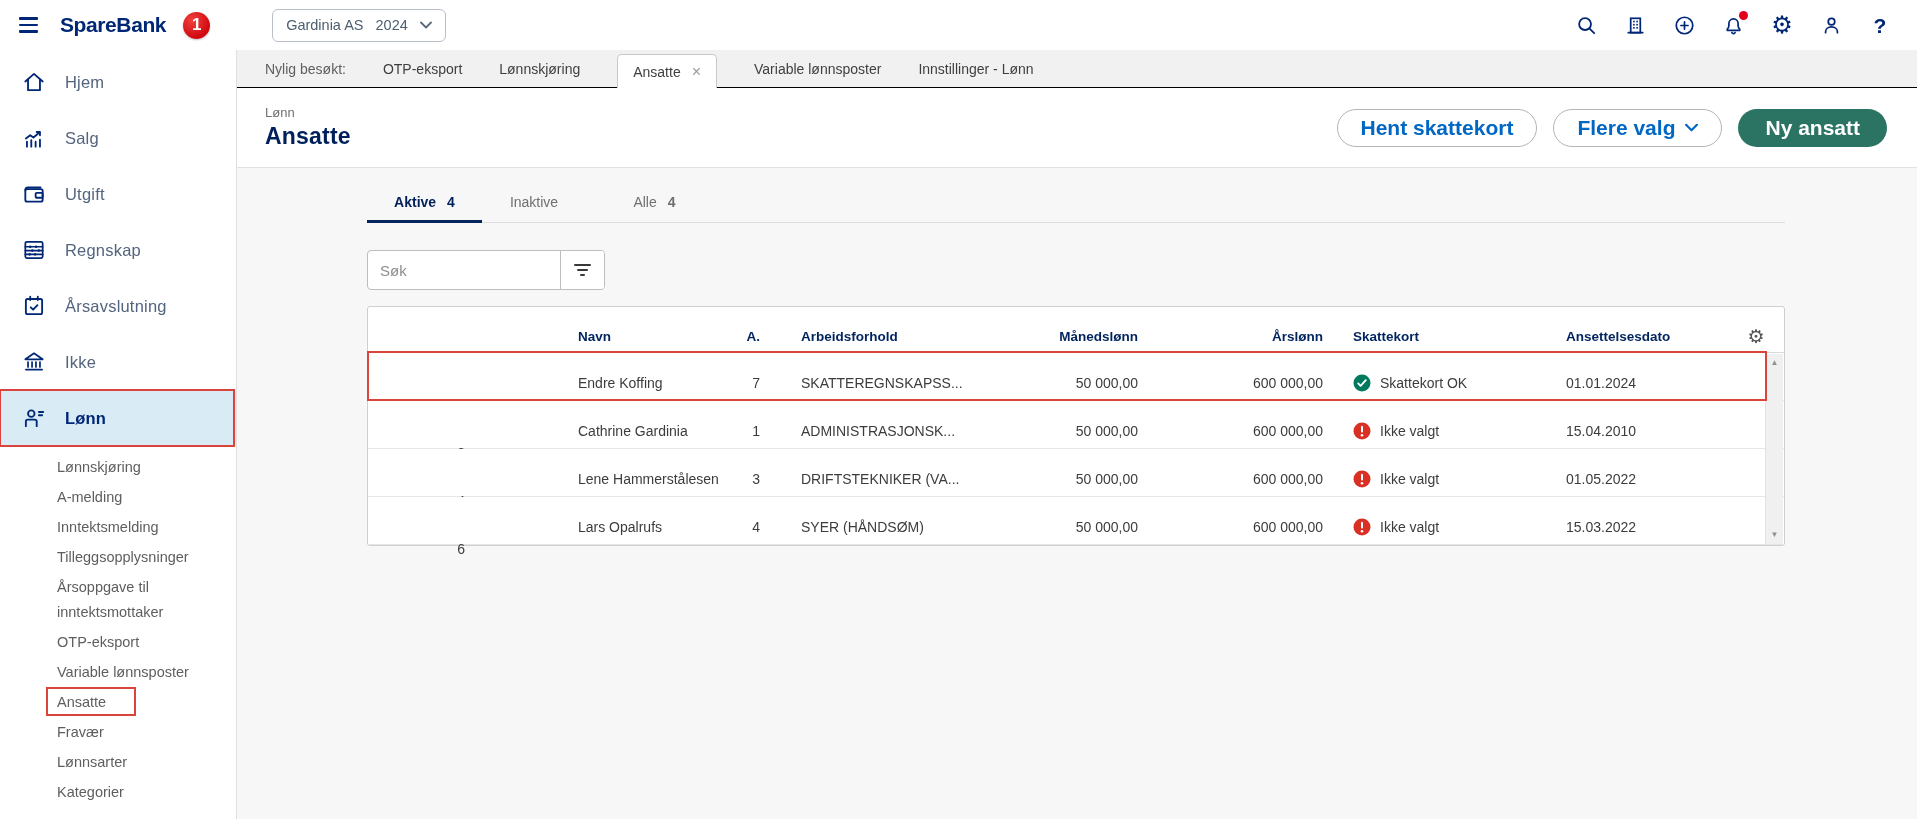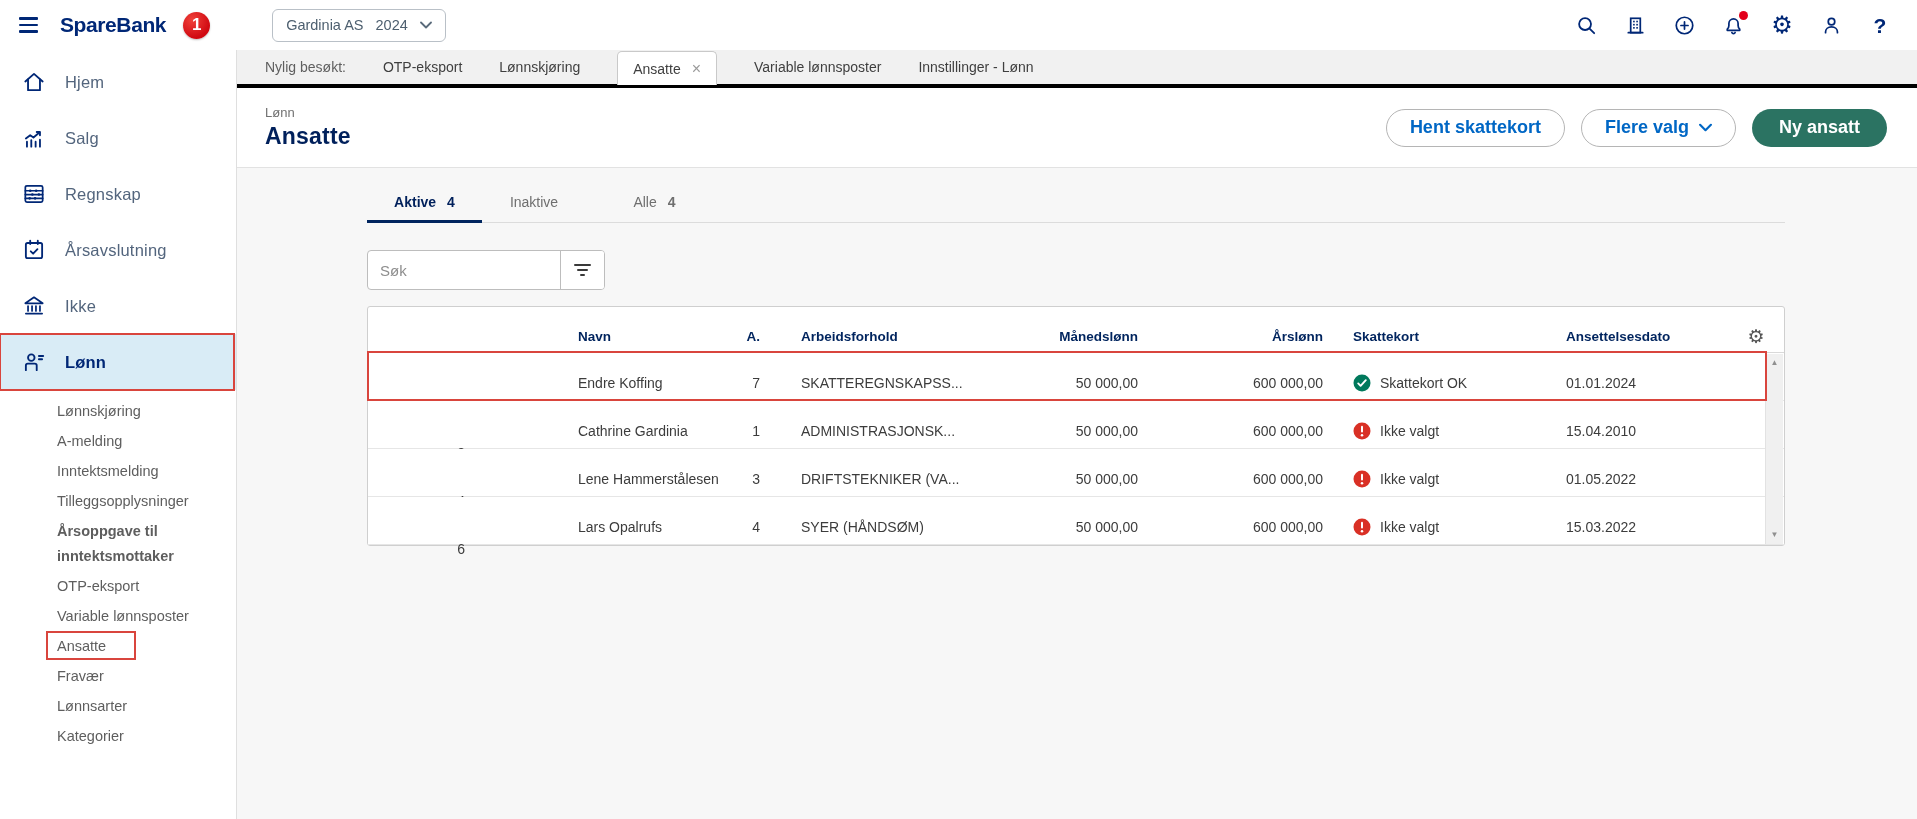--- a/index.html
+++ b/index.html
@@ -34,37 +34,37 @@
   
   .body{display:flex;height:769px;}
   .sidebar{width:237px;border-right:1px solid #dfdfdf;background:#fff;padding-top:4px;flex:none;}
   .side-item{height:56px;display:flex;align-items:center;gap:18px;padding-left:20px;cursor:pointer;position:relative;}
   .side-item .ic{width:27px;height:27px;color:var(--navy);flex:none;display:flex;align-items:center;justify-content:center;}
   .side-item .lbl{font-size:16.5px;color:#53657D;letter-spacing:.2px;}
   .side-item.active{background:var(--activebg);}
   .side-item.active .lbl{color:var(--navy);font-weight:700;}
   .subnav{list-style:none;padding-top:6px;}
   .subnav li{line-height:30px;padding-left:57px;padding-right:12px;font-size:14.5px;color:#5E5E5E;cursor:pointer;position:relative;}
-  .subnav li.two-line{line-height:25px;padding-top:3px;padding-bottom:2px;font-weight:bold;}
+  .subnav li.two-line{line-height:25px;padding-top:3px;padding-bottom:2px;}
 
   
   .main{flex:1;display:flex;flex-direction:column;min-width:0;}
-  .recent{height:38px;background:#f1f1f1;border-bottom:4px solid #000000;display:flex;align-items:center;gap:37px;padding-left:28px;position:relative;}
+  .recent{height:38px;background:#f1f1f1;border-bottom:1px solid #000000;display:flex;align-items:center;gap:37px;padding-left:28px;position:relative;}
   .recent-label{font-size:14px;color:#5f5f5f;}
   .rtab{font-size:14px;color:#3f3f3f;cursor:pointer;white-space:nowrap;}
   .rtab.active{align-self:flex-end;height:34px;margin-bottom:-1px;background:#fff;border:1px solid #c9c9c9;border-bottom:none;
     border-radius:5px 5px 0 0;display:flex;align-items:center;gap:11px;padding:0 15px;z-index:2;}
   .rtab .close{color:#9a9a9a;font-size:16px;line-height:1;cursor:pointer;}
 
   .page-header{height:80px;background:#fff;border-bottom:1px solid #e2e2e2;display:flex;align-items:center;justify-content:space-between;
     padding:0 30px 0 28px;}
   .crumb{font-size:13px;color:#717171;margin-bottom:3px;}
   .page-title{font-size:23px;font-weight:700;color:var(--title);letter-spacing:.2px;}
   .hdr-actions{display:flex;align-items:center;gap:16px;}
-  .btn{height:38px;border-radius:20px;font-size:18px;font-weight:600;display:flex;align-items:center;justify-content:center;cursor:pointer;font-family:inherit;}
+  .btn{height:38px;border-radius:20px;font-size:21px;font-weight:600;display:flex;align-items:center;justify-content:center;cursor:pointer;font-family:inherit;}
   .btn-outline{background:#fff;border:1px solid #b5b5b5;color:var(--link);padding:0 23px;gap:10px;}
   .btn-primary{background:var(--green);border:none;color:#fff;padding:0 27px;}
 
   .content{flex:1;background:#f7f7f7;padding:26px 132px 0 130px;min-width:0;}
   .ftabs{display:flex;position:relative;}
   .ftabs .line{position:absolute;left:0;right:0;bottom:0;height:1px;background:#dcdcdc;}
   .ftab{width:115px;text-align:center;padding-bottom:13px;font-size:14px;color:#6F6F6F;cursor:pointer;position:relative;}
   .ftab .cnt{margin-left:11px;font-weight:700;}
   .ftab.active{color:var(--title);font-weight:700;}
   .ftab.active::after{content:"";position:absolute;left:0;right:0;bottom:0;height:3px;background:#00255e;z-index:1;}
@@ -193,20 +193,30 @@
             <svg width="26" height="26" viewBox="0 0 24 24" fill="none" stroke="#002776" stroke-width="1.7" stroke-linecap="round" stroke-linejoin="round">
               <path d="M4.5 12.5l4-3 3 2 5.5-4.5"></path>
               <path d="M14.5 6.5h3v3"></path>
               <path d="M5.5 15.5v4.5M9.5 14v6M13.5 15.5v4.5M17.5 13.5v6.5"></path>
             </svg>
           </span>
         <span class="lbl">Salg</span>
       </div>
       <div class="side-item">
         <span class="ic">
+            <svg width="26" height="26" viewBox="0 0 24 24" fill="none" stroke="#002776" stroke-width="1.7" stroke-linecap="round" stroke-linejoin="round">
+              <path d="M4 8.5c0-1.4 1-2.5 2.4-2.5H18"></path>
+              <rect x="4" y="7.5" width="16" height="11.5" rx="1.8"></rect>
+              <rect x="13.5" y="11" width="6.5" height="4.5" rx="1"></rect>
+            </svg>
+          </span>
+        <span class="lbl">Utgift</span>
+      </div>
+      <div class="side-item">
+        <span class="ic">
             <svg width="26" height="26" viewBox="0 0 24 24" fill="none" stroke="#002776" stroke-width="1.6" stroke-linecap="round">
               <rect x="4" y="4.5" width="16" height="15" rx="1.5"></rect>
               <line x1="4" y1="9" x2="20" y2="9"></line>
               <line x1="4" y1="12.5" x2="20" y2="12.5"></line>
               <line x1="4" y1="16" x2="20" y2="16"></line>
               <g fill="#002776" stroke="none">
                 <circle cx="8.5" cy="9" r="1.2"></circle>
                 <circle cx="14" cy="9" r="1.2"></circle>
                 <circle cx="10.5" cy="12.5" r="1.2"></circle>
                 <circle cx="16.5" cy="12.5" r="1.2"></circle>

